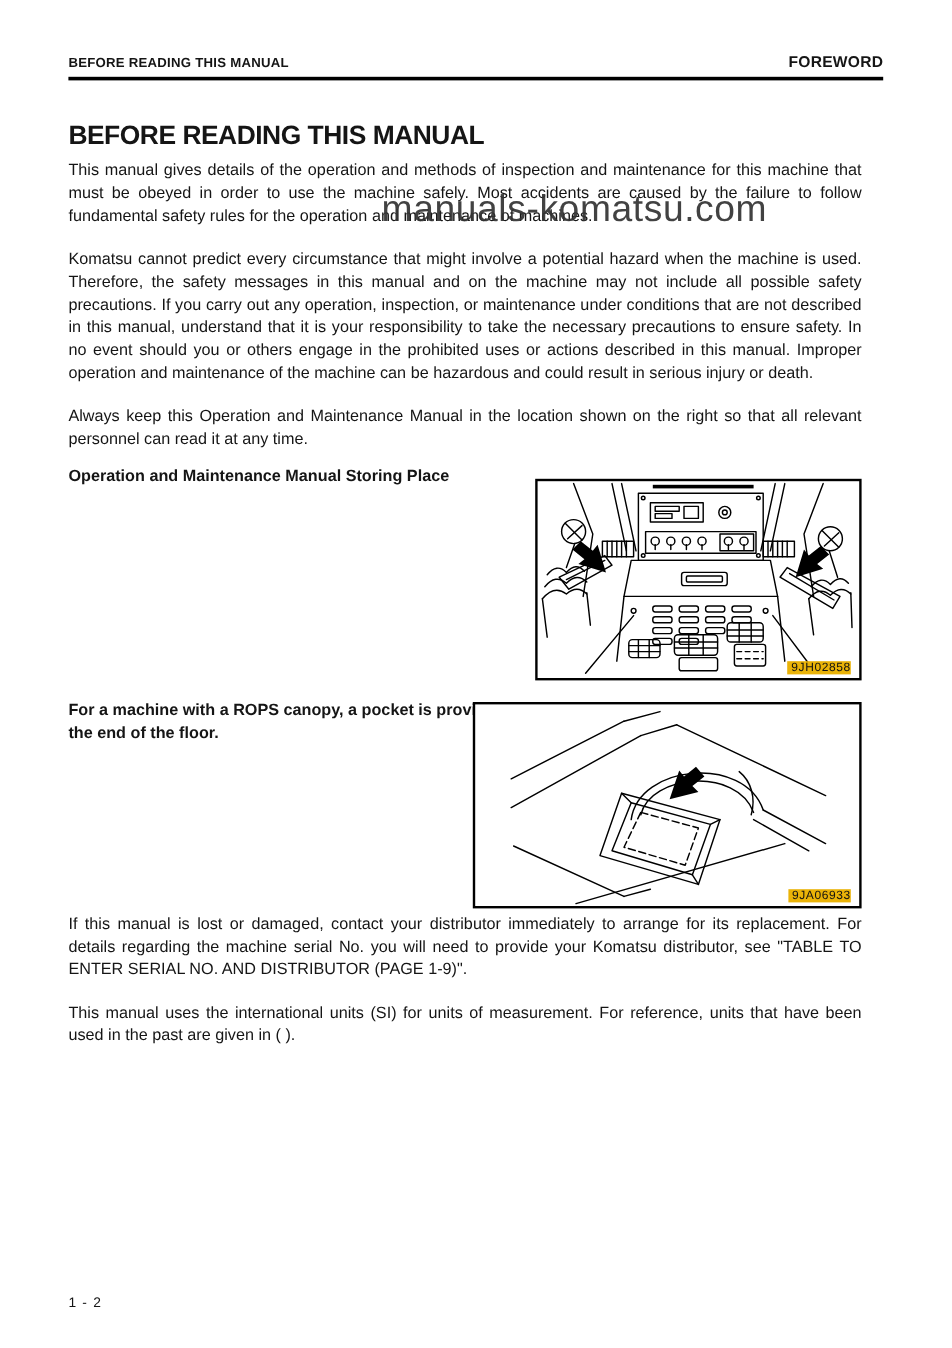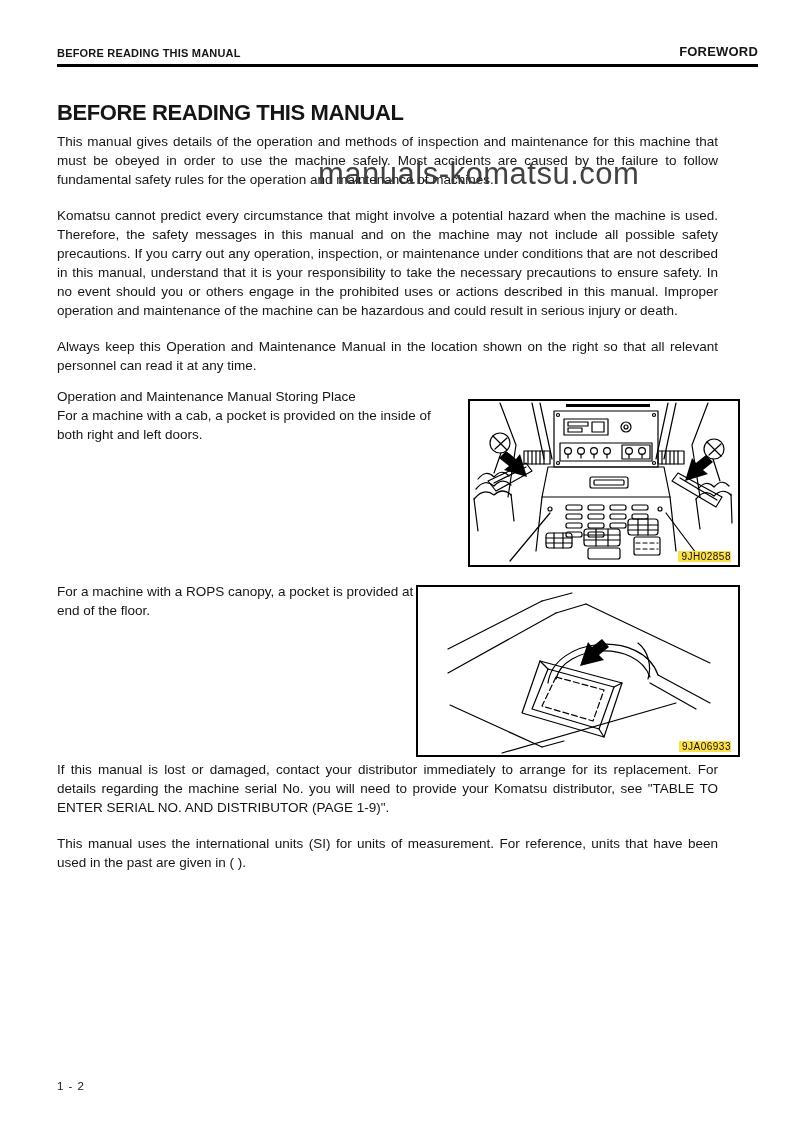--- a/index.html
+++ b/index.html
@@ -5,21 +5,21 @@
   * { box-sizing: border-box; }
   html, body { margin: 0; padding: 0; }
   body {
     width: 793px; height: 1123px;
     background: #ffffff;
     font-family: "Liberation Sans", sans-serif;
     color: #151515;
     position: relative;
     overflow: hidden;
   }
-  .page { padding: 44px 35px 0 57px; position: relative; }
+  .page { padding: 44px 57px 0 57px; position: relative; }
 
   
   .page-header {
     display: flex; justify-content: space-between; align-items: flex-end;
     border-bottom: 3px solid #000;
     padding-bottom: 5px;
   }
   .page-header .hdr-left  { font-size: 11px; font-weight: bold; letter-spacing: .2px; }
   .page-header .hdr-right { font-size: 13px; font-weight: bold; letter-spacing: .2px; }
 
@@ -34,20 +34,21 @@
     font-size: 13.5px; line-height: 19px;
     text-align: justify;
     width: 661px;
     margin: 0 0 17px 0;
   }
   p.no-gap { margin-bottom: 12px; }
   p.col-text {
     font-size: 13.5px; line-height: 19px;
     width: 392px; margin: 0;
     text-align: left;
+    font-weight: bold;
   }
 
   
   .watermark {
     position: absolute; left: 286px; top: 156px;
     font-size: 31px; color: #333333; opacity: .92;
     letter-spacing: .5px; white-space: nowrap;
     z-index: 5; pointer-events: none; margin-left: 32px;
   }
 
@@ -58,21 +59,21 @@
   .figure {
     position: absolute; right: 18px;
     border: 2px solid #000; background: #fff;
   }
   .fig1 { top: 62px; width: 272px; height: 168px; }
   .fig2 { top: 3px;  width: 324px; height: 172px; }
   .figure svg { display: block; width: 100%; height: 100%; }
   .fig-code {
     position: absolute; right: 7px; bottom: 3px;
     font-size: 10px; letter-spacing: .5px; color: #111;
-    background: #fde047; padding-left: 3px;
+    background: #eab308; padding-left: 3px;
   }
 
   .para-lost { margin-top: 27px; }
   .para-units { margin-bottom: 0; }
 
   
   .page-footer {
     position: absolute; left: 57px; top: 1080px;
     font-size: 11.5px; letter-spacing: 1px;
   }
@@ -94,21 +95,20 @@
   <div class="watermark">manuals-komatsu.com</div>
 
   <h1 class="doc-title">BEFORE READING THIS MANUAL</h1>
 
   <p class="body-text">This manual gives details of the operation and methods of inspection and maintenance for this machine that must be obeyed in order to use the machine safely. Most accidents are caused by the failure to follow fundamental safety rules for the operation and maintenance of machines.</p>
   <p class="body-text">Komatsu cannot predict every circumstance that might involve a potential hazard when the machine is used. Therefore, the safety messages in this manual and on the machine may not include all possible safety precautions. If you carry out any operation, inspection, or maintenance under conditions that are not described in this manual, understand that it is your responsibility to take the necessary precautions to ensure safety. In no event should you or others engage in the prohibited uses or actions described in this manual. Improper operation and maintenance of the machine can be hazardous and could result in serious injury or death.</p>
 
   <div class="fig-section section-storing">
     <p class="body-text no-gap">Always keep this Operation and Maintenance Manual in the location shown on the right so that all relevant personnel can read it at any time.</p>
     <p class="col-text">Operation and Maintenance Manual Storing Place</p>
-    <p class="col-text">For a machine with a cab, a pocket is provided on the inside of both right and left doors.</p>
 
     <div class="figure fig1">
       <svg viewBox="0 0 268 164" class="lineart">
 
         <rect class="fill" x="96" y="3" width="84" height="3"></rect>
 
         <path d="M62,2 L74,58"></path>
           <path d="M70,2 L82,58"></path>
         <path d="M206,2 L194,58"></path>
           <path d="M198,2 L186,58"></path>

